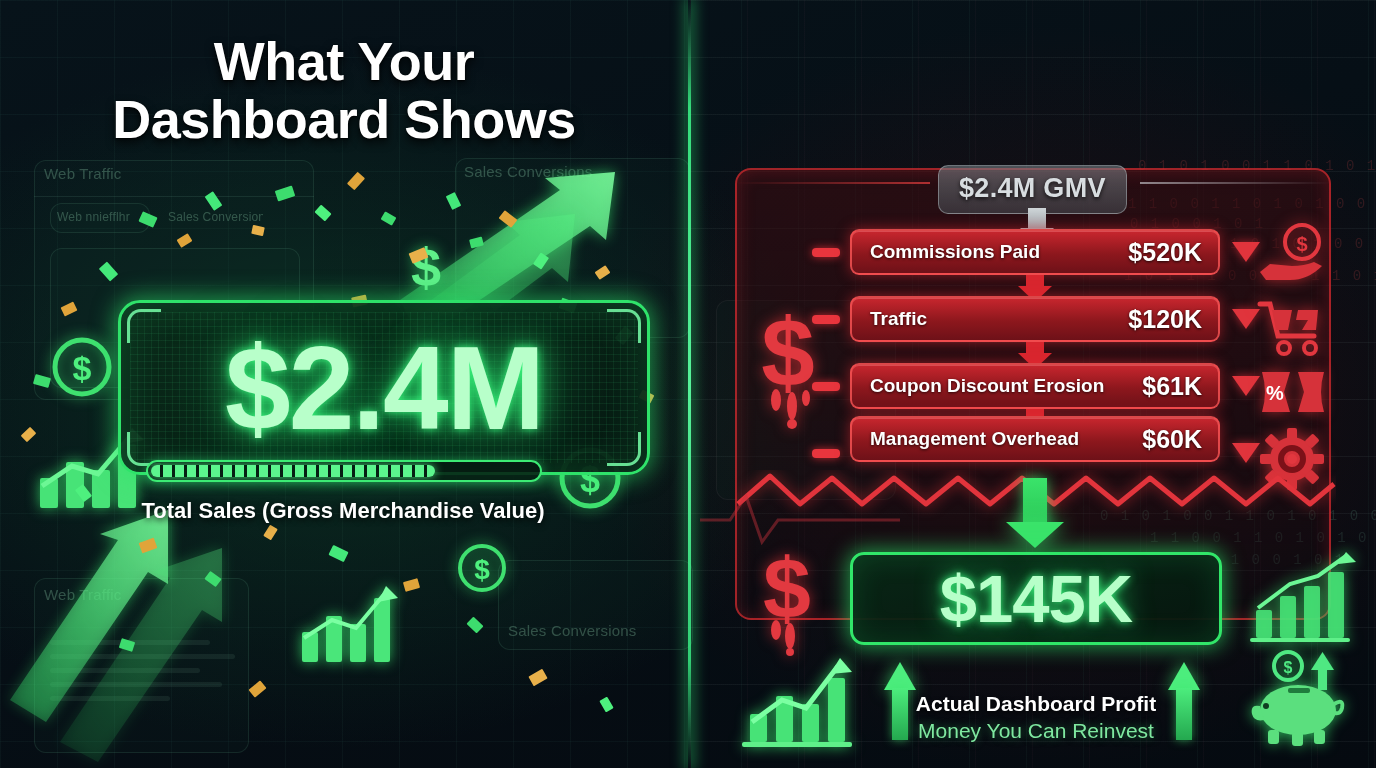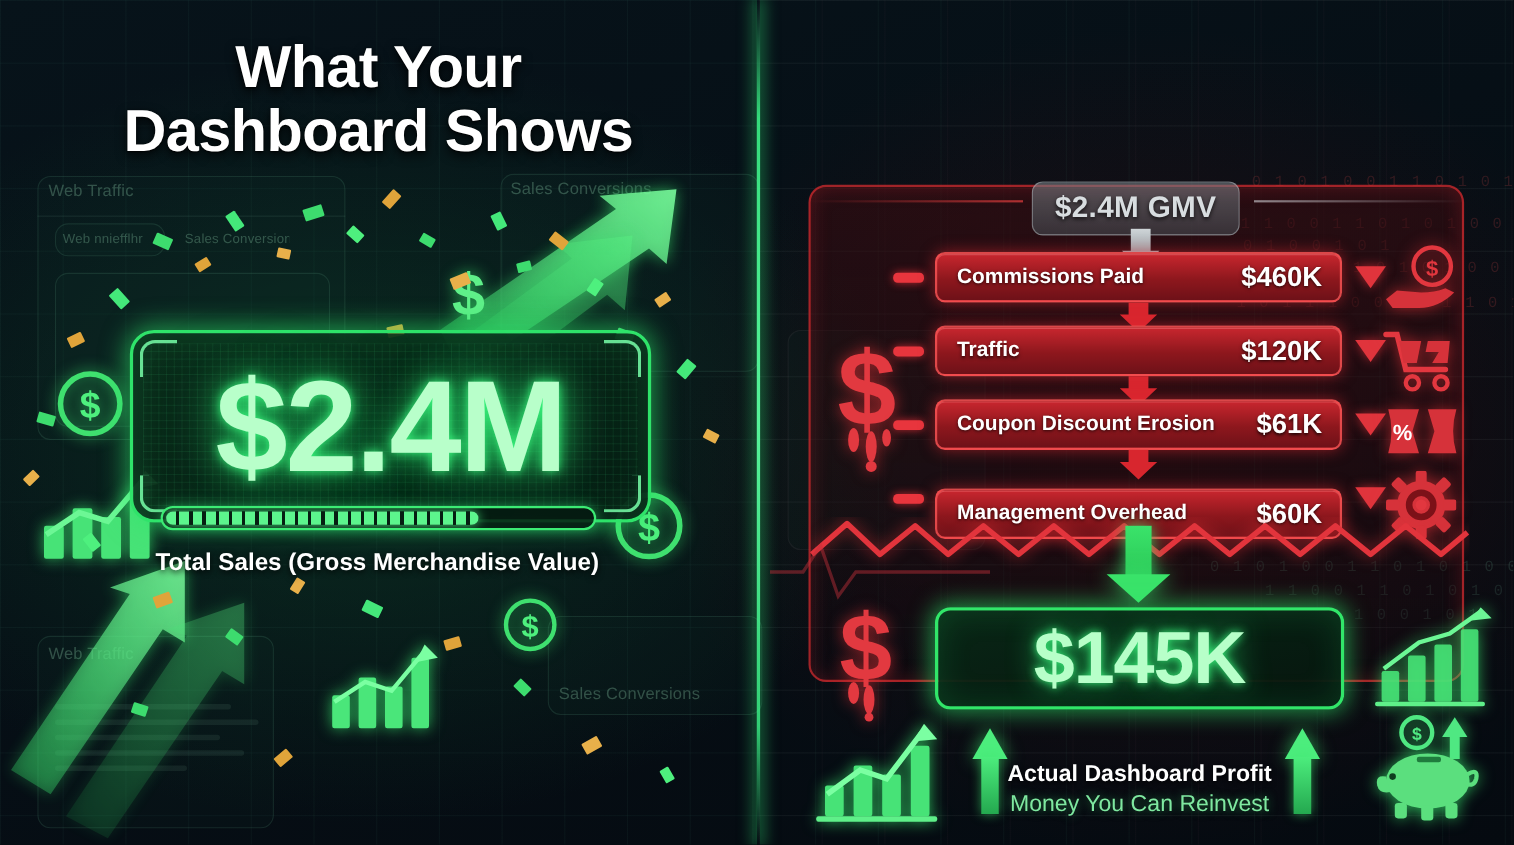--- a/index.html
+++ b/index.html
@@ -93,21 +93,21 @@
   
   .confetti {
     position: absolute;
     border-radius: 1px;
     pointer-events: none;
   }
 
   
   #hero-card {
     position: absolute;
-    left: 118px; top: 300px; width: 474px; height: 175px;
+    left: 118px; top: 300px; width: 532px; height: 175px;
     border: 3px solid #2fe36a;
     border-radius: 22px;
     background: linear-gradient(160deg, rgba(10,44,26,0.92), rgba(6,26,18,0.95));
     box-shadow:
       0 0 22px 4px rgba(45,230,105,0.55),
       inset 0 0 40px rgba(30,190,90,0.22);
   }
   #hero-card::before {
     content: "";
     position: absolute; inset: 9px;
@@ -517,21 +517,21 @@
   <svg width="86" height="130" style="position:absolute;left:744px;top:540px;" class="neon-red">
     <text x="43" y="78" font-size="86" font-weight="700" fill="#e23940" text-anchor="middle" font-family="Liberation Sans, sans-serif">$</text>
     <ellipse cx="32" cy="90" rx="5" ry="10" fill="#e23940"></ellipse>
     <ellipse cx="46" cy="96" rx="5" ry="13" fill="#e23940"></ellipse>
     <circle cx="46" cy="112" r="4" fill="#e23940"></circle>
   </svg>
 
   <div class="minus-chip" style="top:248px;"></div>
   <div class="ded-row" style="top:229px;">
     <span class="ded-label">Commissions Paid</span>
-    <span class="ded-amount">$460K</span>
+    <span class="ded-amount">$520K</span>
   </div>
   <div class="tri-down" style="top:242px;"></div>
   <div class="red-connector-shaft" style="top:275px;"></div>
   <div class="red-connector-head" style="top:286px;"></div>
 
   <div class="minus-chip" style="top:315px;"></div>
   <div class="ded-row" style="top:296px;">
     <span class="ded-label">Traffic</span>
     <span class="ded-amount">$120K</span>
   </div>
@@ -542,21 +542,21 @@
   <div class="minus-chip" style="top:382px;"></div>
   <div class="ded-row" style="top:363px;">
     <span class="ded-label">Coupon Discount Erosion</span>
     <span class="ded-amount">$61K</span>
   </div>
   <div class="tri-down" style="top:376px;"></div>
   <div class="red-connector-shaft" style="top:409px;"></div>
   <div class="red-connector-head" style="top:420px;"></div>
 
   <div class="minus-chip" style="top:449px;"></div>
-  <div class="ded-row" style="top:444px;text-align:right;">
+  <div class="ded-row" style="top:416px;text-align:right;">
     <span class="ded-label">Management Overhead</span>
     <span class="ded-amount">$60K</span>
   </div>
   <div class="tri-down" style="top:443px;"></div>
 
   <svg width="72" height="66" style="position:absolute;left:1256px;top:222px;" class="neon-red">
     <circle cx="46" cy="20" r="17" fill="none" stroke="#e2373f" stroke-width="4"></circle>
     <text x="46" y="29" font-size="20" font-weight="700" fill="#e2373f" text-anchor="middle" font-family="Liberation Sans, sans-serif">$</text>
     <path d="M4 50 L14 42 L36 44 Q48 44 58 40 L66 44 Q52 58 34 58 L10 58 Z" fill="#d6323a"></path>
   </svg>

